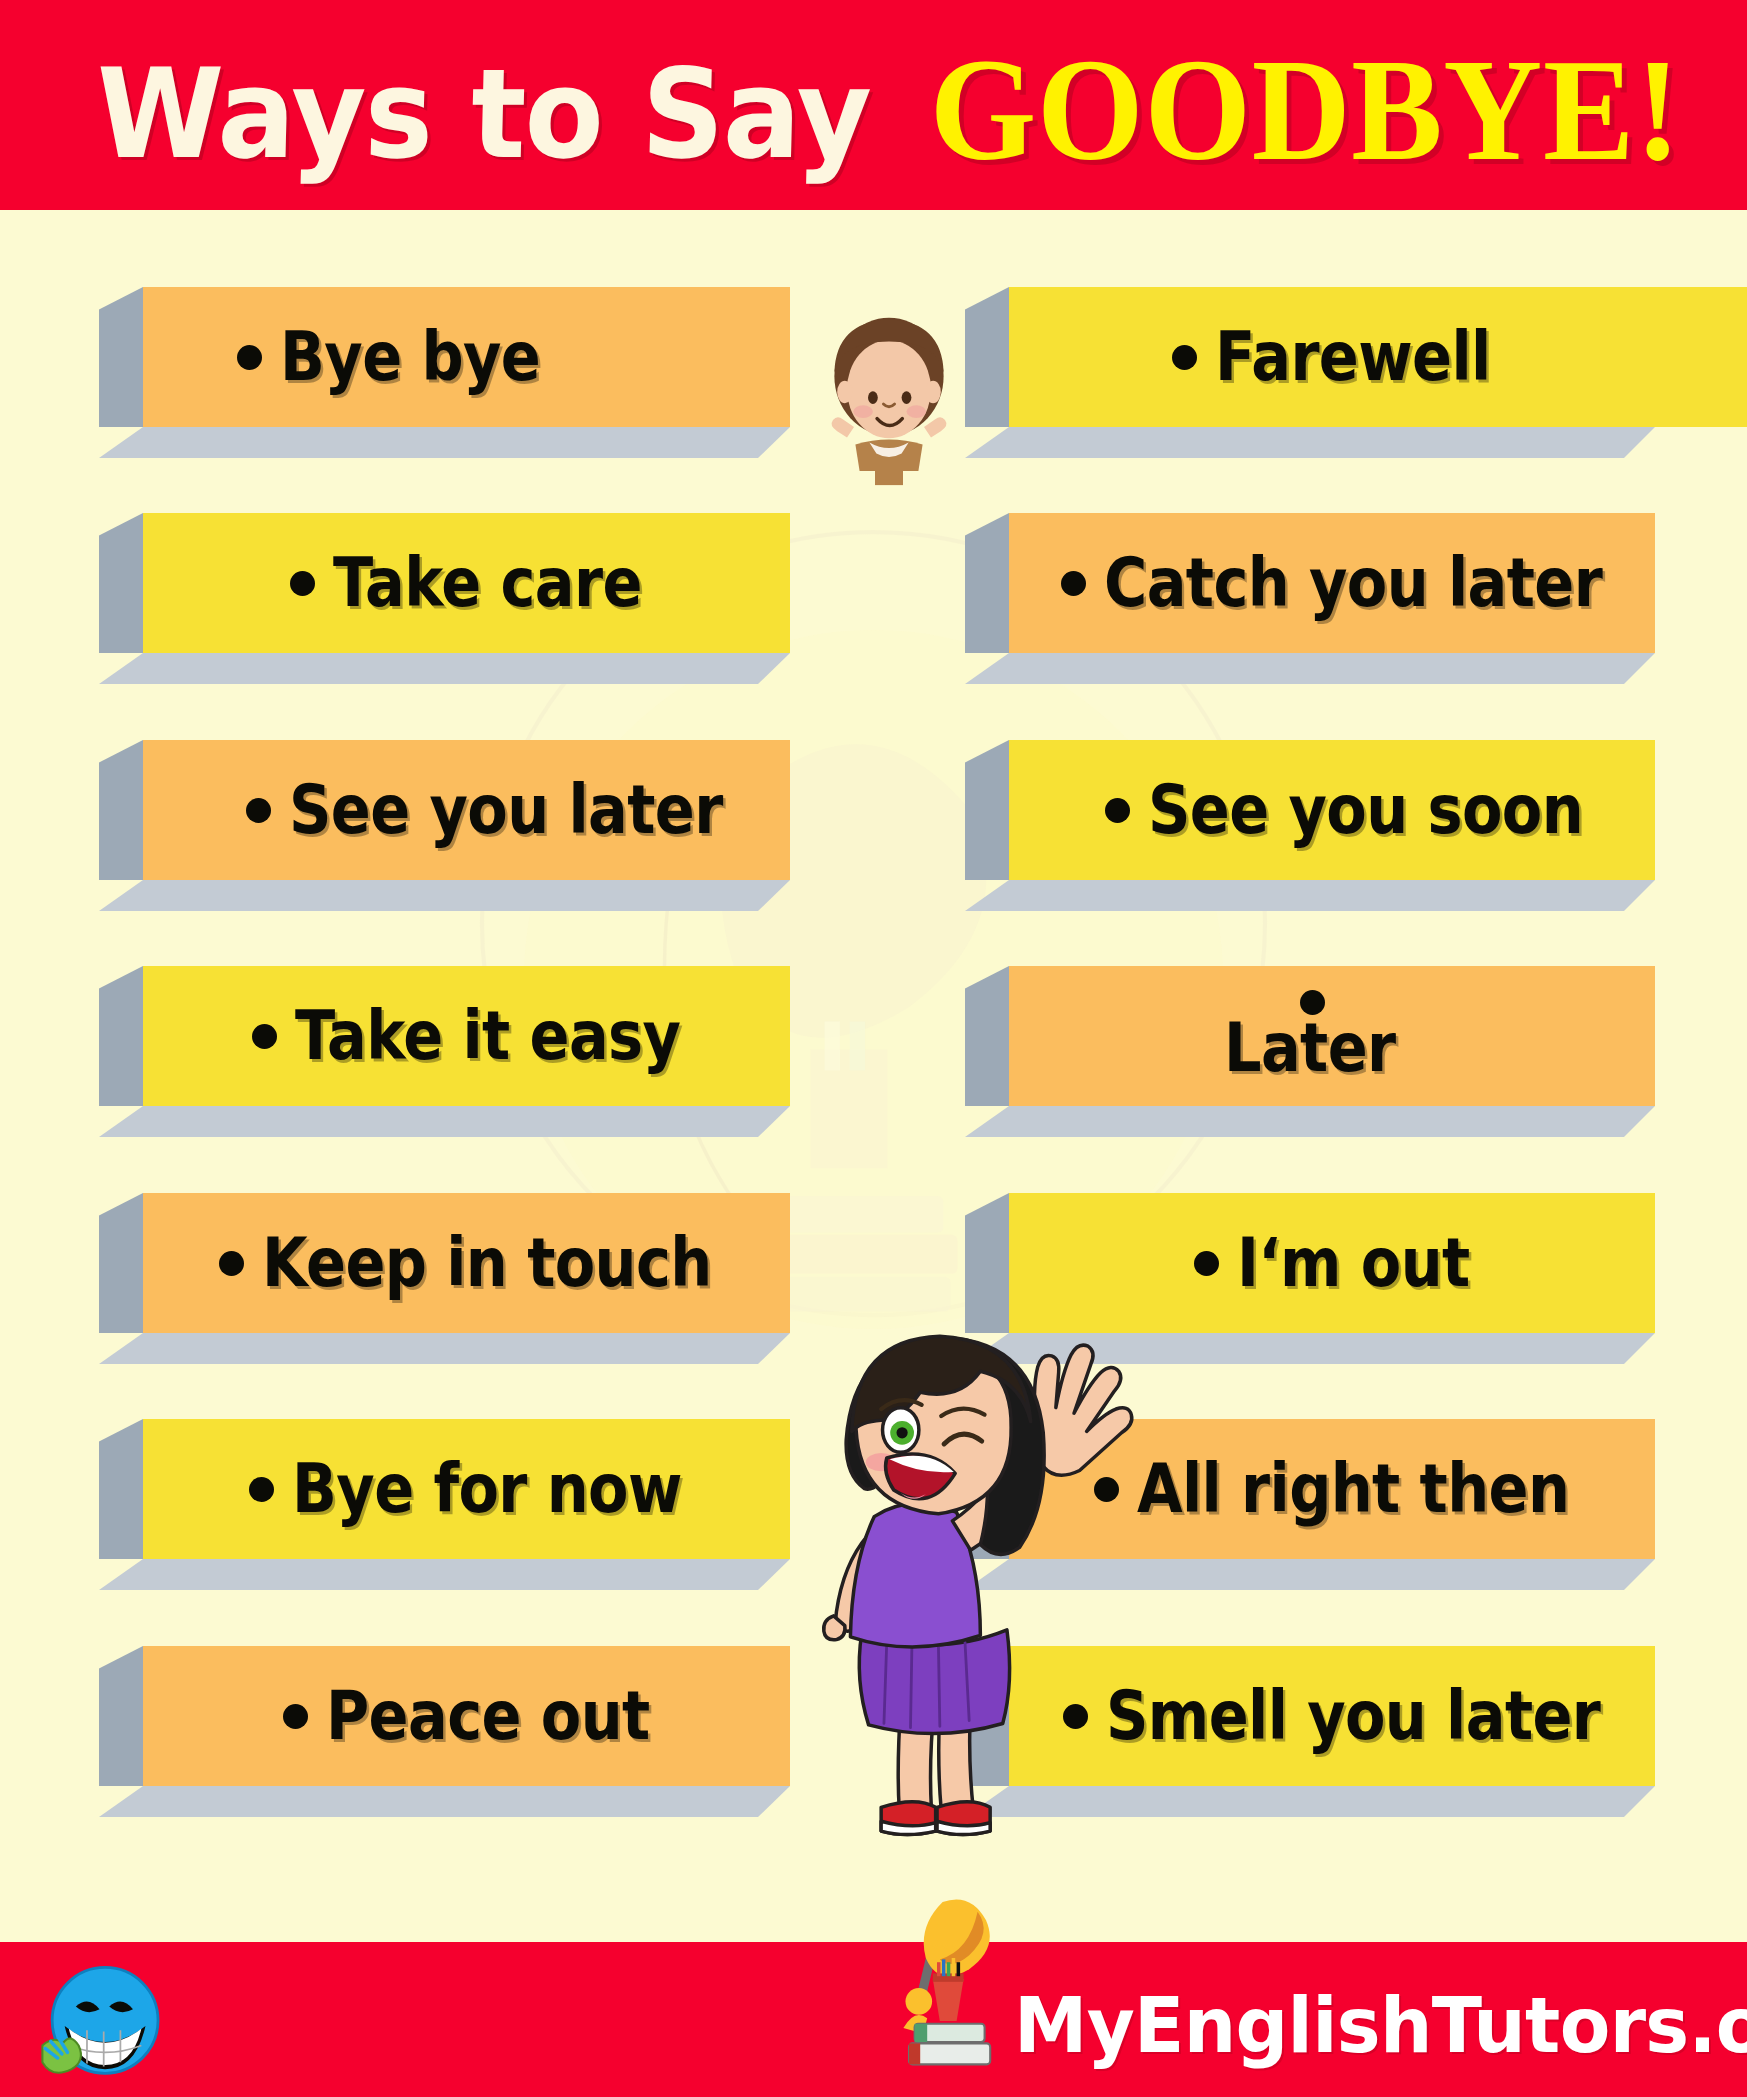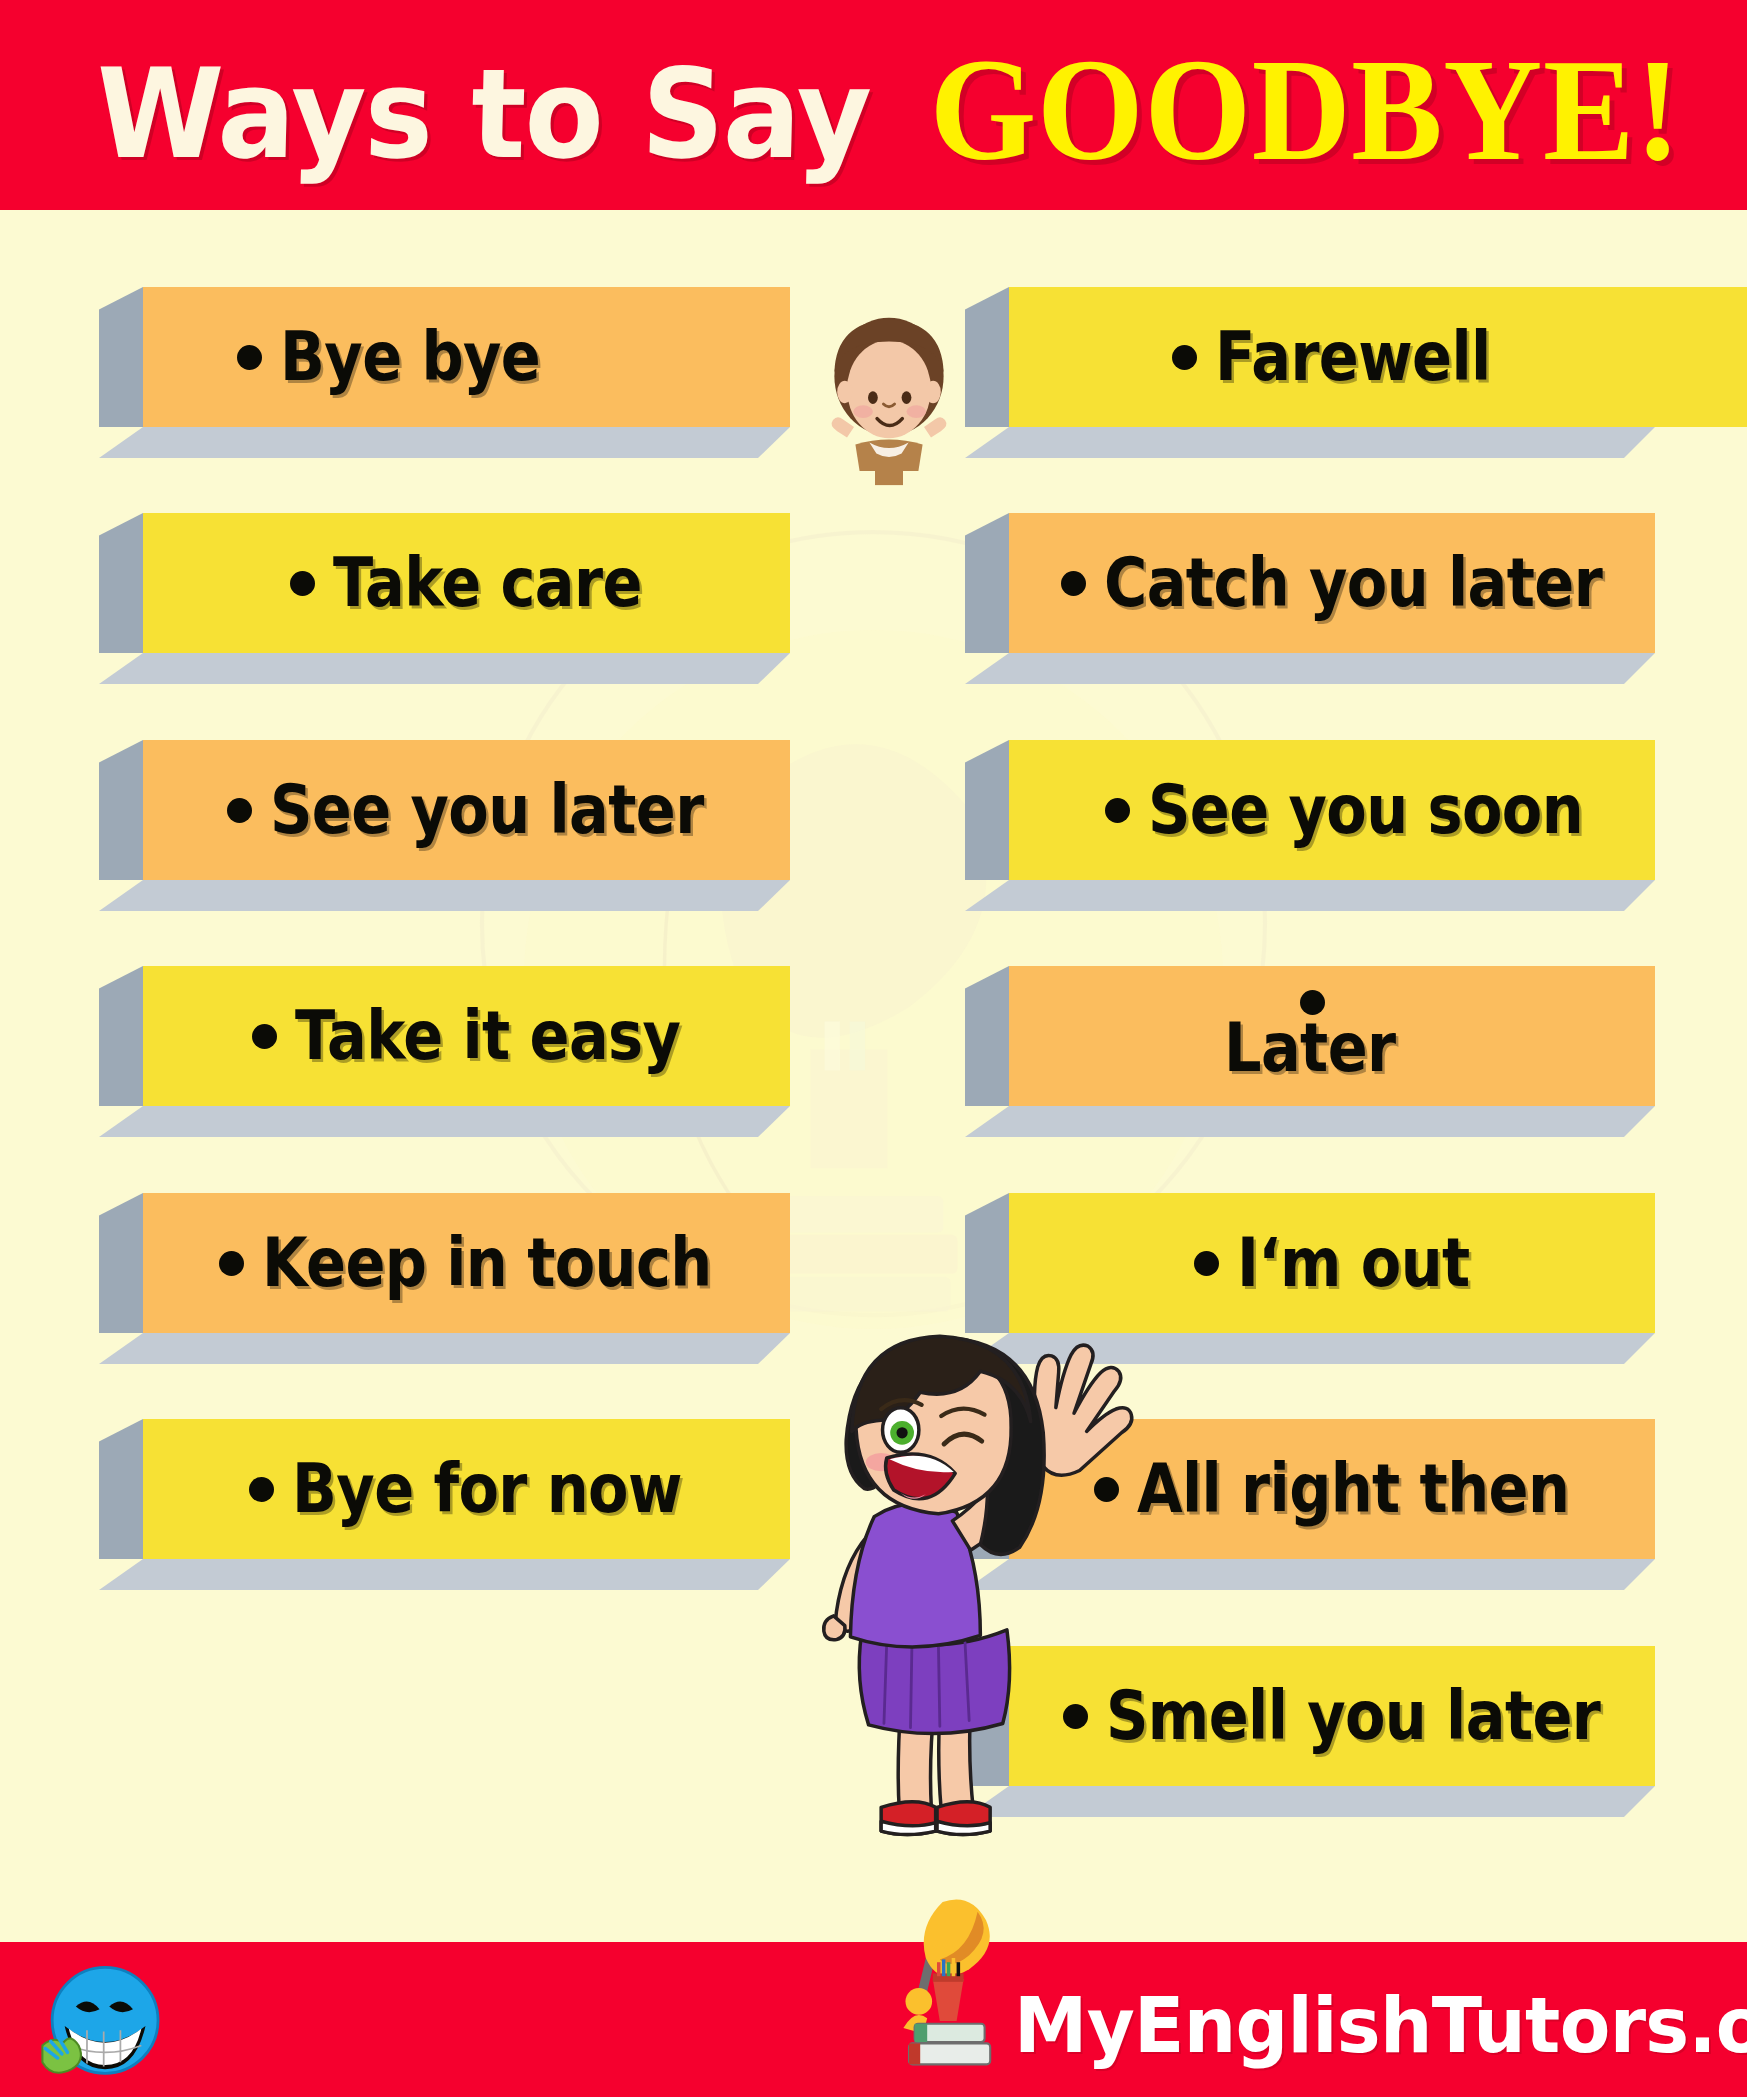--- a/index.html
+++ b/index.html
@@ -168,21 +168,21 @@
         <div class="phrase" style="padding-left: 147px;">
           <span class="bullet"></span>
           <span class="label">Take care</span>
         </div>
       </div>
     </div>
     <div class="box orange" style="left: 143px; top: 740px; width: 647px;">
       <div class="side"></div>
       <div class="bottom" style="width: 691px; clip-path: polygon(44px 0px, 100% 0px, 659px 100%, 0px 100%);"></div>
       <div class="face">
-        <div class="phrase" style="padding-left: 84px;">
+        <div class="phrase" style="padding-left: 84px; margin-left: 19px;">
           <span class="bullet"></span>
           <span class="label">See you later</span>
         </div>
       </div>
     </div>
     <div class="box yellow" style="left: 143px; top: 966px; width: 647px;">
       <div class="side"></div>
       <div class="bottom" style="width: 691px; clip-path: polygon(44px 0px, 100% 0px, 659px 100%, 0px 100%);"></div>
       <div class="face">
         <div class="phrase" style="padding-left: 109px;">
@@ -201,20 +201,30 @@
         </div>
       </div>
     </div>
     <div class="box yellow" style="left: 143px; top: 1419px; width: 647px;">
       <div class="side"></div>
       <div class="bottom" style="width: 691px; clip-path: polygon(44px 0px, 100% 0px, 659px 100%, 0px 100%);"></div>
       <div class="face">
         <div class="phrase" style="padding-left: 106px;">
           <span class="bullet"></span>
           <span class="label">Bye for now</span>
+        </div>
+      </div>
+    </div>
+    <div class="box orange" style="left: 143px; top: 1646px; width: 647px;">
+      <div class="side"></div>
+      <div class="bottom" style="width: 691px; clip-path: polygon(44px 0px, 100% 0px, 659px 100%, 0px 100%);"></div>
+      <div class="face">
+        <div class="phrase" style="padding-left: 140px;">
+          <span class="bullet"></span>
+          <span class="label">Peace out</span>
         </div>
       </div>
     </div>
     <div class="box yellow" style="left: 1009px; top: 287px; width: 750px;">
       <div class="side"></div>
       <div class="bottom" style="width: 690px; clip-path: polygon(44px 0px, 100% 0px, 659px 100%, 0px 100%);"></div>
       <div class="face">
         <div class="phrase" style="padding-left: 163px;">
           <span class="bullet"></span>
           <span class="label">Farewell</span>

